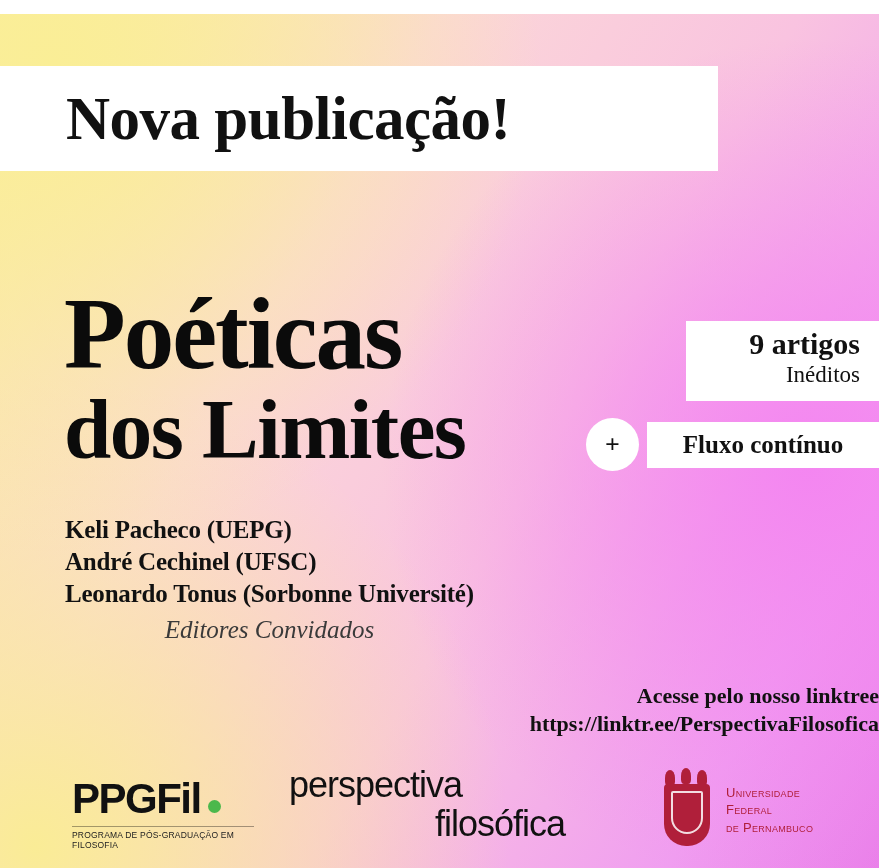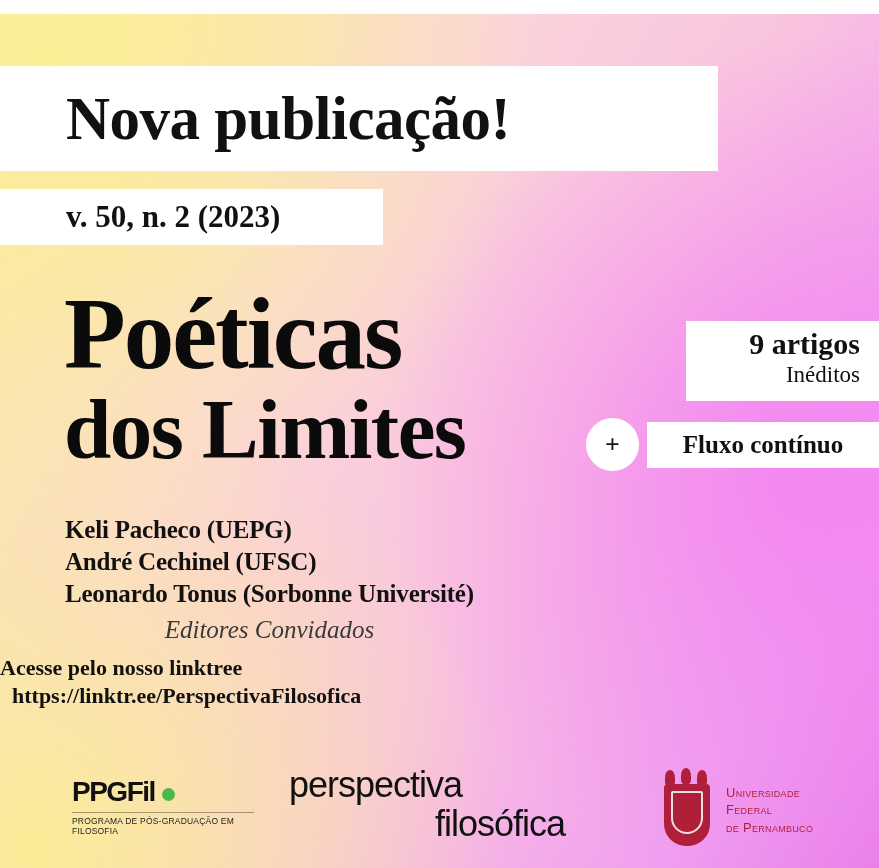--- a/index.html
+++ b/index.html
@@ -160,22 +160,22 @@
     font-size: 26px;
     font-weight: bold;
     color: #111;
   }
 
   
   .linktree {
     position: absolute;
     left: 0;
     right: 0;
-    top: 640px;
-    text-align: left;
+    top: 668px;
+    text-align: right;
     color: #111;
   }
   .linktree .l1 {
     font-size: 22px;
     font-weight: bold;
     line-height: 1.25;
   }
   .linktree .l2 {
     font-size: 22px;
     font-weight: bold;
@@ -194,21 +194,21 @@
 
   
   #logo-ppgfil {
     position: absolute;
     left: 72px;
     top: 20px;
     width: 200px;
   }
   #logo-ppgfil .main {
     font-family: "Liberation Sans", sans-serif;
-    font-size: 28px;
+    font-size: 42px;
     font-weight: bold;
     letter-spacing: -1.5px;
     color: #111;
     line-height: 1;
     display: flex;
     align-items: baseline;
   }
   #logo-ppgfil .dot {
     display: inline-block;
     width: 13px;
@@ -309,23 +309,20 @@
 </style>
 </head>
 <body>
 
 <div class="poster">
 
   <div class="banner" id="banner-nova">
     <span class="txt">Nova publicação!</span>
   </div>
 
-  <div class="banner" id="banner-issue">
-    <span class="txt">v. 50, n. 2 (2023)</span>
-  </div>
 
   <div class="title-block">
     <div class="title-line1">Poéticas</div>
     <div class="title-line2">dos Limites</div>
   </div>
 
   <div class="editors">
     <div class="ed">Keli Pacheco (UEPG)</div>
     <div class="ed">André Cechinel (UFSC)</div>
     <div class="ed">Leonardo Tonus (Sorbonne Université)</div>

